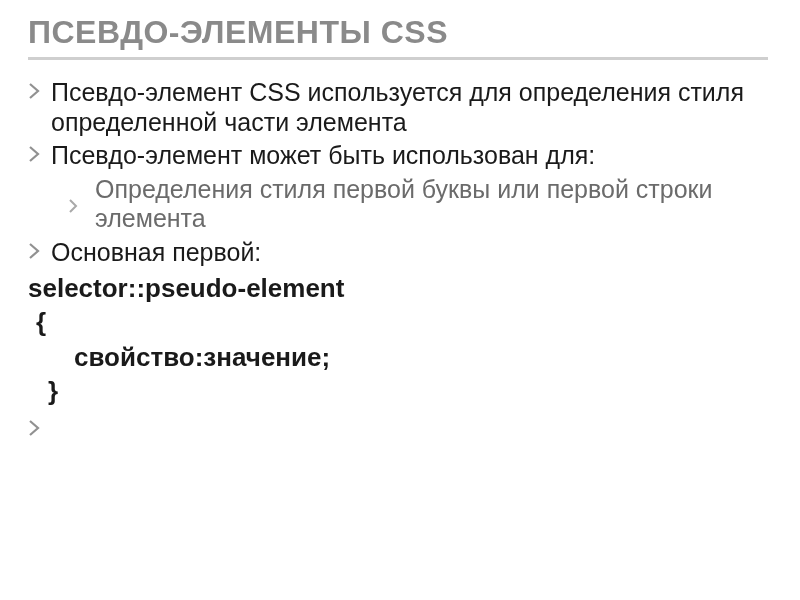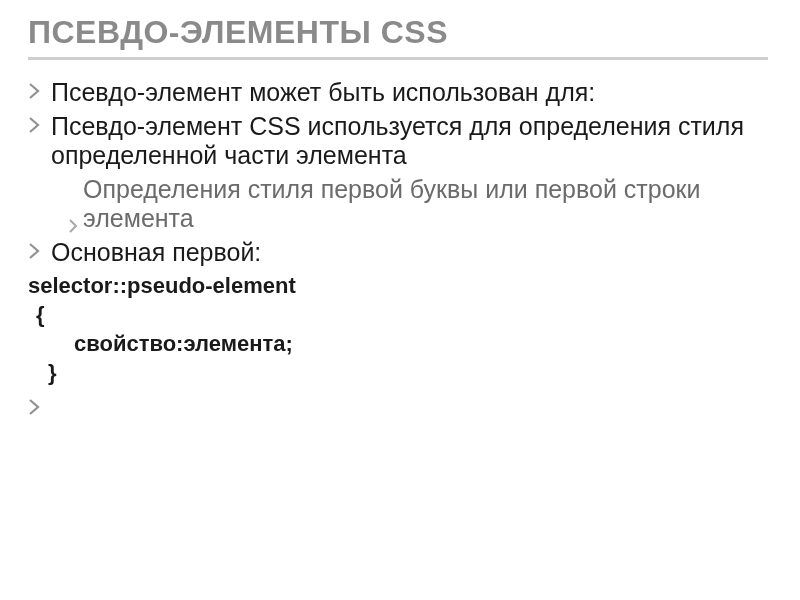--- a/index.html
+++ b/index.html
@@ -39,40 +39,40 @@
     color: #1a1a1a;
   }
   .item-l1 {
     display: flex;
     align-items: flex-start;
     gap: 10px;
     margin: 0 0 4px 0;
   }
   .item-l2 {
     display: flex;
-    align-items: flex-end;
-    gap: 4px;
+    align-items: center;
+    gap: 16px;
     margin: 0 0 4px 40px;
     color: #6b6b6b;
   }
   .marker {
     flex: 0 0 auto;
     margin-top: 4px;
   }
   .marker svg { display: block; }
   .text-l1 {
     flex: 1 1 auto;
   }
   .text-l2 {
     flex: 1 1 auto;
     color: #6b6b6b;
   }
   .bold-block {
     font-weight: 700;
-    font-size: 22px;
+    font-size: 26px;
     line-height: 1.32;
     margin-top: 2px;
   }
   .indent {
     padding-left: 46px;
   }
   .brace {
     padding-left: 8px;
   }
   .lone-marker {
@@ -88,30 +88,30 @@
   <div class="underline"></div>
 
   <div class="content">
 
     <div class="item-l1">
       <span class="marker">
         <svg width="13" height="18" viewBox="0 0 13 18">
             <path d="M2 2 L10 9 L2 16" fill="none" stroke="#919191" stroke-width="2.2"></path>
           </svg>
       </span>
-      <span class="text-l1">Псевдо-элемент может быть использован для:</span>
+      <span class="text-l1">Псевдо-элемент CSS используется для определения стиля определенной части элемента</span>
     </div>
 
     <div class="item-l1">
       <span class="marker">
         <svg width="13" height="18" viewBox="0 0 13 18">
             <path d="M2 2 L10 9 L2 16" fill="none" stroke="#919191" stroke-width="2.2"></path>
           </svg>
       </span>
-      <span class="text-l1">Псевдо-элемент CSS используется для определения стиля определенной части элемента</span>
+      <span class="text-l1">Псевдо-элемент может быть использован для:</span>
     </div>
 
     <div class="item-l2">
       <span class="marker">
         <svg width="11" height="16" viewBox="0 0 11 16">
             <path d="M2 2 L8 8 L2 14" fill="none" stroke="#a9a9a9" stroke-width="2"></path>
           </svg>
       </span>
       <span class="text-l2">Определения стиля первой буквы или первой строки элемента</span>
     </div>
@@ -122,21 +122,21 @@
         <svg width="13" height="18" viewBox="0 0 13 18">
             <path d="M2 2 L10 9 L2 16" fill="none" stroke="#919191" stroke-width="2.2"></path>
           </svg>
       </span>
       <span class="text-l1">Основная первой:</span>
     </div>
 
     <div class="bold-block">
       <div>selector::pseudo-element</div>
       <div class="brace">{</div>
-      <div class="indent">свойство:элемента;</div>
+      <div class="indent">свойство:значение;</div>
       <div class="brace" style="padding-left:20px">}</div>
     </div>
 
     <div class="lone-marker">
       <svg width="13" height="18" viewBox="0 0 13 18">
           <path d="M2 2 L10 9 L2 16" fill="none" stroke="#919191" stroke-width="2.2"></path>
         </svg>
     </div>
 
   </div>

